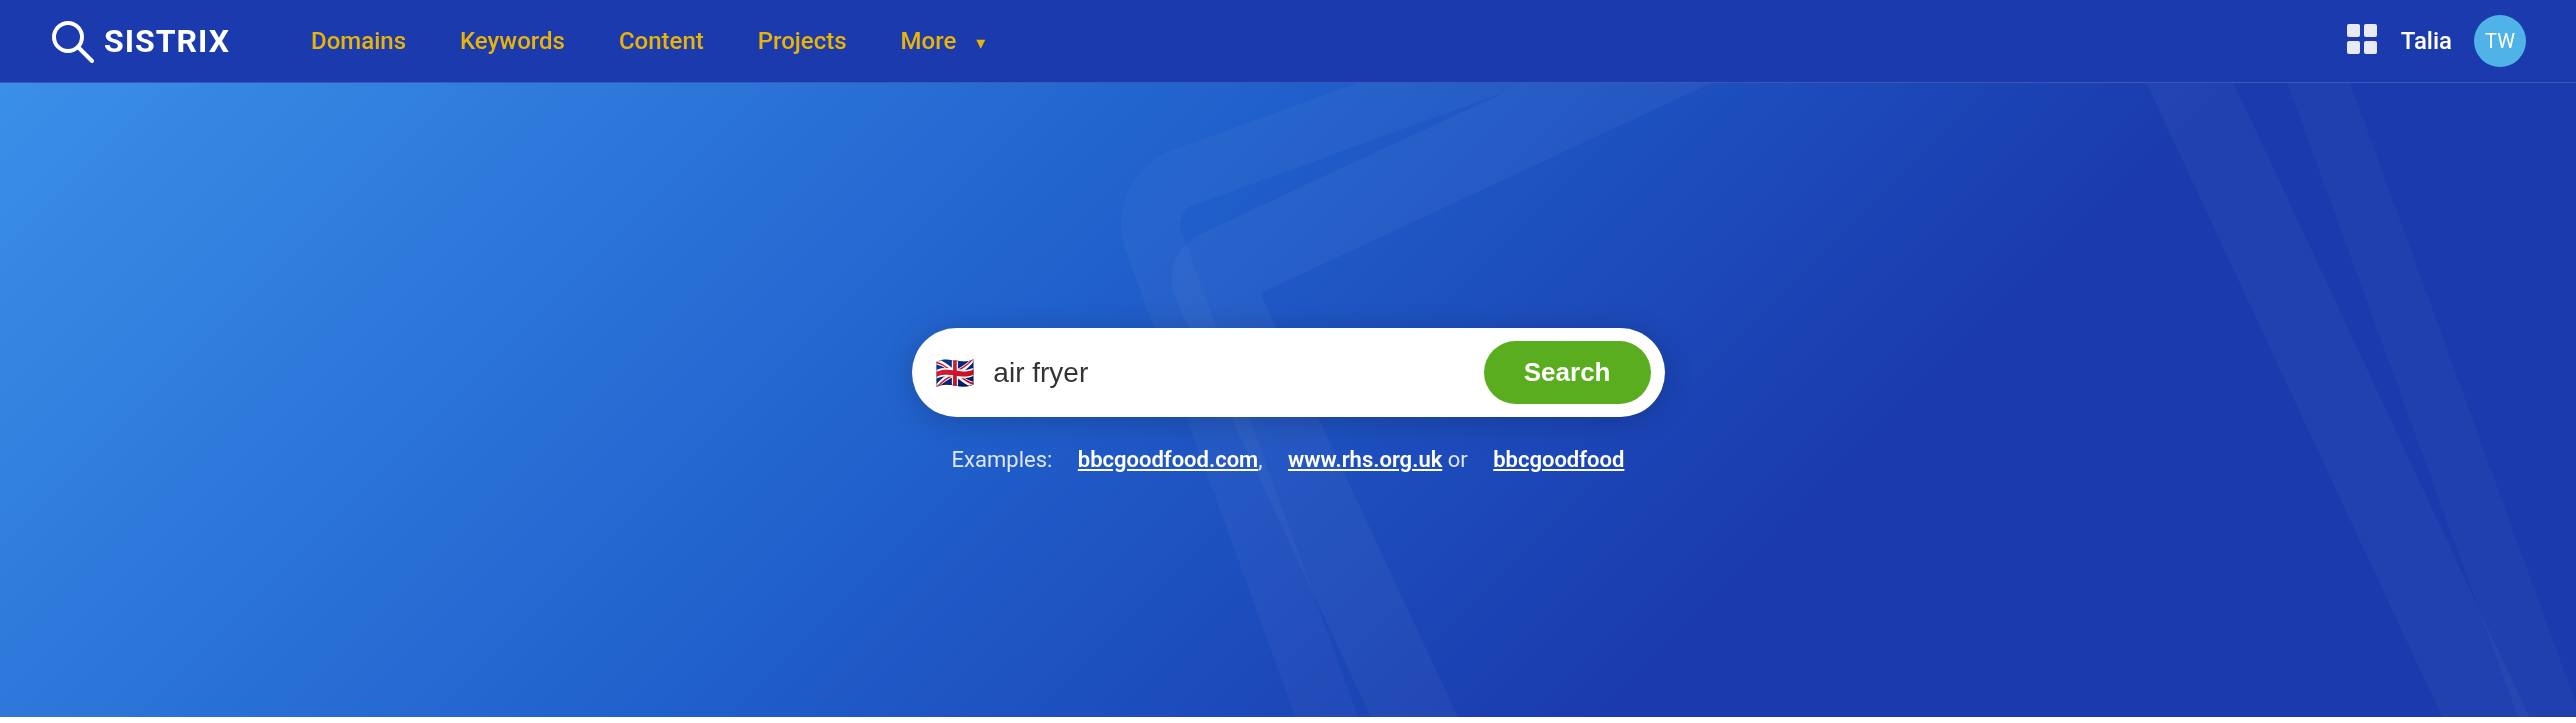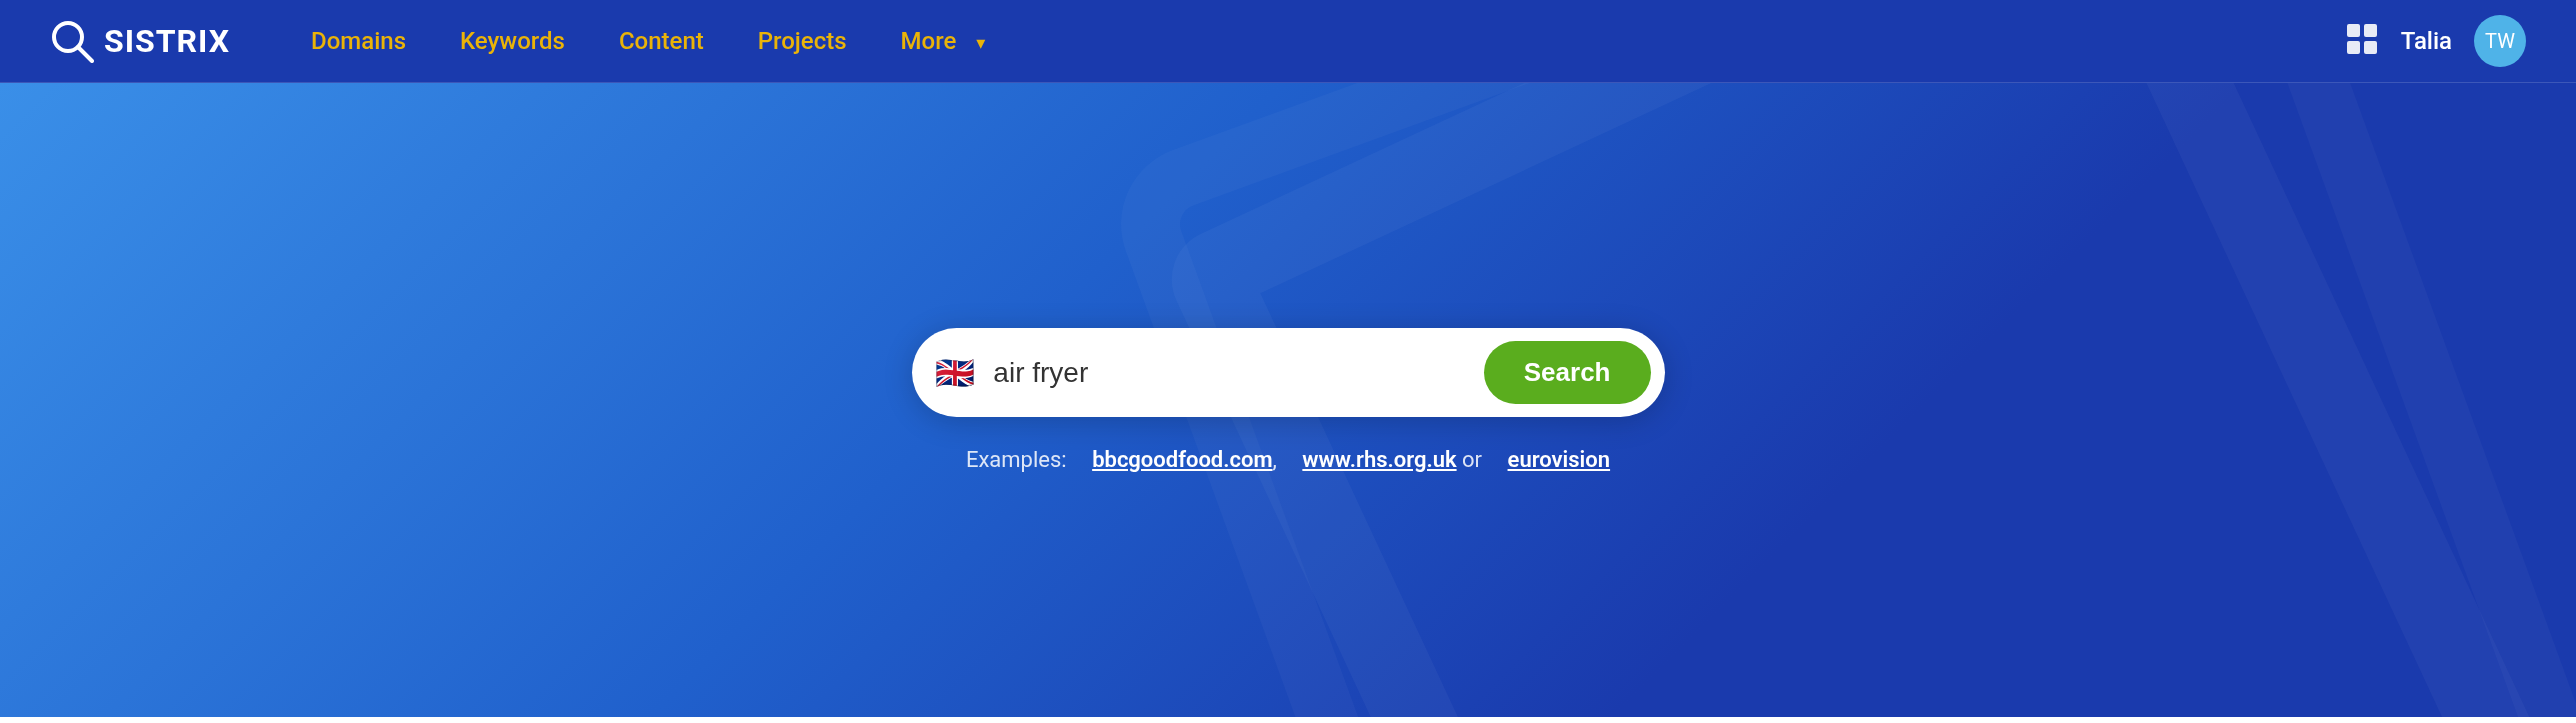--- a/index.html
+++ b/index.html
@@ -249,17 +249,17 @@
 
     <div class="examples-text">
       <span>Examples:</span>
       <span> </span>
       <a class="examples-link" href="#">bbcgoodfood.com</a><span>,</span>
       <span> </span>
       <a class="examples-link" href="#">www.rhs.org.uk</a>
       <span> </span>
       <span>or</span>
       <span> </span>
-      <a class="examples-link" href="#">eurovision</a>
+      <a class="examples-link" href="#">bbcgoodfood</a>
     </div>
   </div>
 </main>
 
 
 </body></html>

